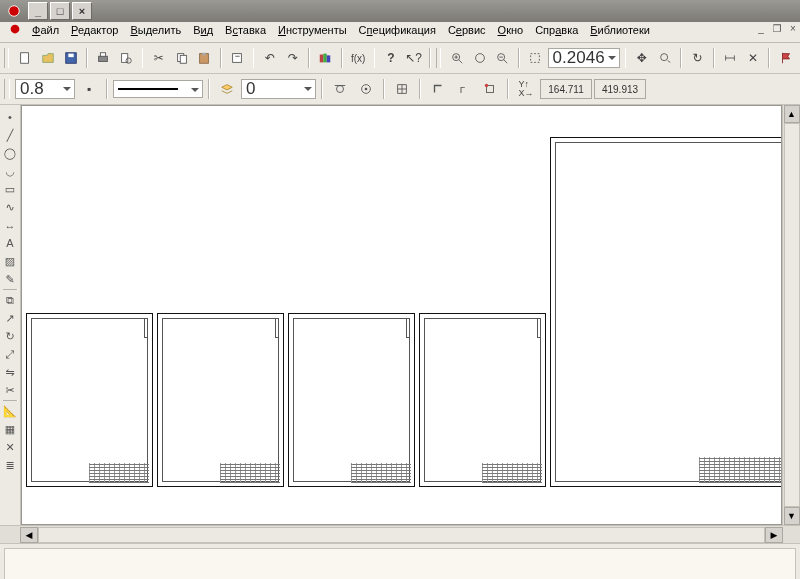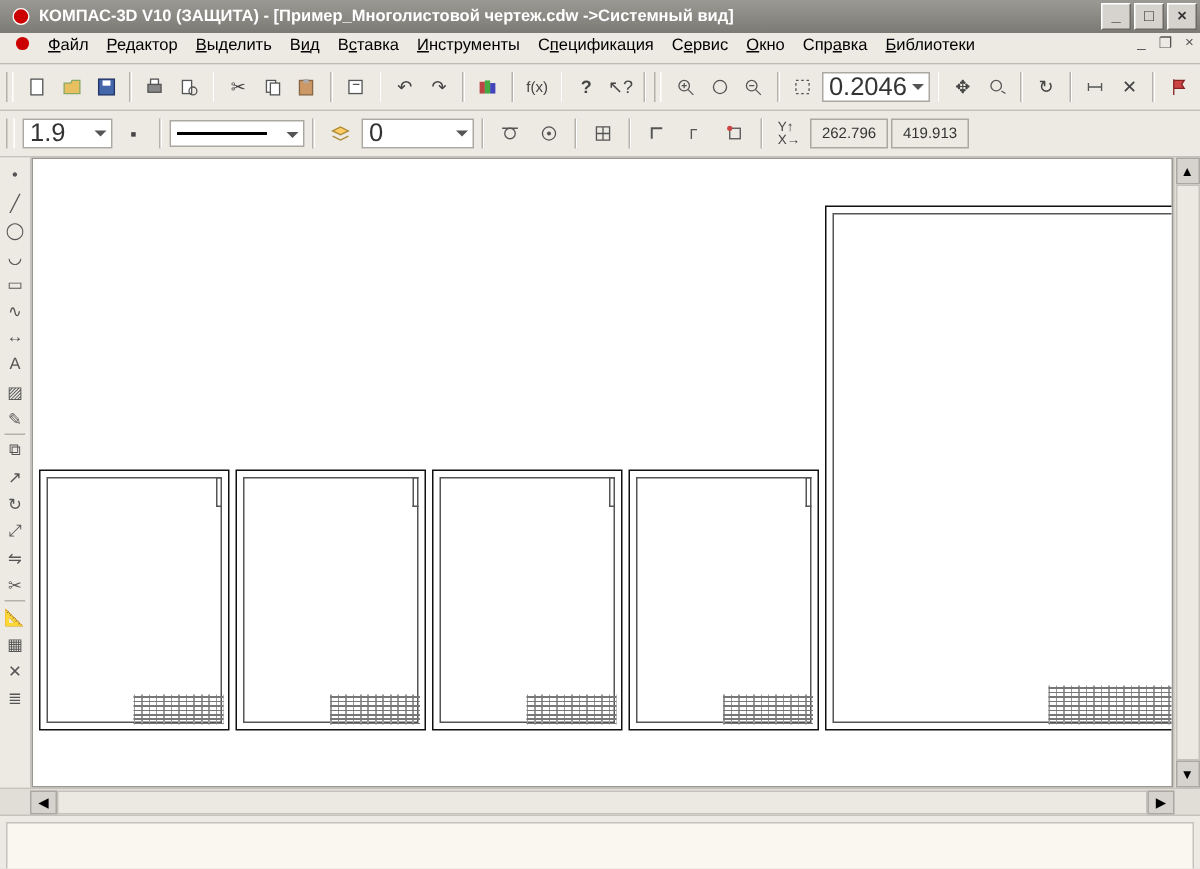--- a/index.html
+++ b/index.html
@@ -40,21 +40,20 @@
 </style>
 </head>
 <body>
 
 <div class="title-bar">
   <span class="icon">
     <svg viewBox="0 0 16 16">
         <circle cx="8" cy="8" r="6" fill="#c00" stroke="#fff"></circle>
       </svg>
   </span>
-  <span class="title-text">КОМПАС-3D V10 (ЗАЩИТА) - [Пример_Многолистовой чертеж.cdw -&gt;Системный вид]</span>
   <span class="win-btn">_</span>
   <span class="win-btn">□</span>
   <span class="win-btn">×</span>
 </div>
 
 <div class="menu-bar">
   <span class="icon" style="width:14px;margin-right:4px">
     <svg viewBox="0 0 16 16">
         <circle cx="8" cy="8" r="5" fill="#c00"></circle>
       </svg>
@@ -200,21 +199,21 @@
   <span class="tb-btn">
       <svg viewBox="0 0 16 16">
         <path d="M4 2v12M4 3h8l-2 3 2 3H4" fill="#c44" stroke="#822"></path>
       </svg>
     </span>
 </div>
 
 <div class="toolbar">
   <span class="grip"></span>
   <span class="dd" style="width:40px">
-      <span>1.9</span>
+      <span>0.8</span>
     </span>
   <span class="tb-btn">▪</span>
   <span class="sep"></span>
   <span class="dd" style="width:70px;height:16px;background:#fff">
       <svg viewBox="0 0 60 8" style="width:60px;height:8px">
         <line x1="0" y1="4" x2="60" y2="4" stroke="#000" stroke-width="2"></line>
       </svg>
     </span>
   <span class="sep"></span>
   <span class="tb-btn">
@@ -258,21 +257,21 @@
     </span>
   <span class="tb-btn">
       <svg viewBox="0 0 16 16">
         <rect x="4" y="4" width="8" height="8" fill="none" stroke="#555"></rect>
         <circle cx="4" cy="4" r="2" fill="#c44"></circle>
       </svg>
     </span>
   <span class="sep"></span>
   <span class="tb-btn" style="font-size:9px;line-height:9px">Y↑<br>X→</span>
   <span class="ro">
-      <span>262.796</span>
+      <span>164.711</span>
     </span>
   <span class="ro">
       <span>419.913</span>
     </span>
 </div>
 
 <div class="main">
   <div class="left-tools">
     <span class="lt-btn">•</span>
     <span class="lt-btn">╱</span>

